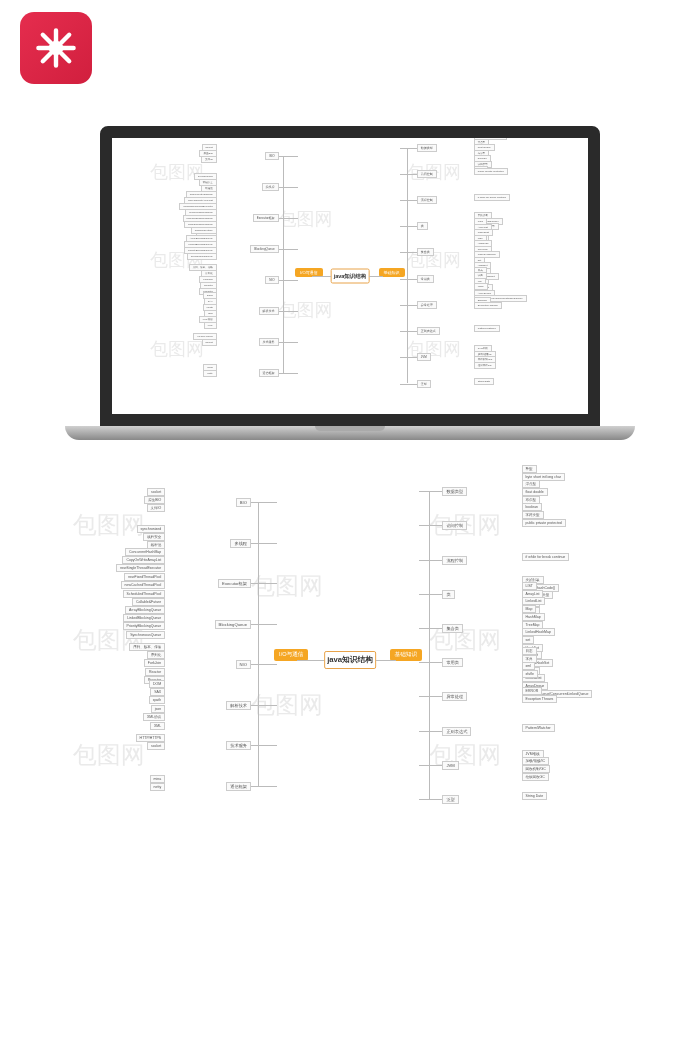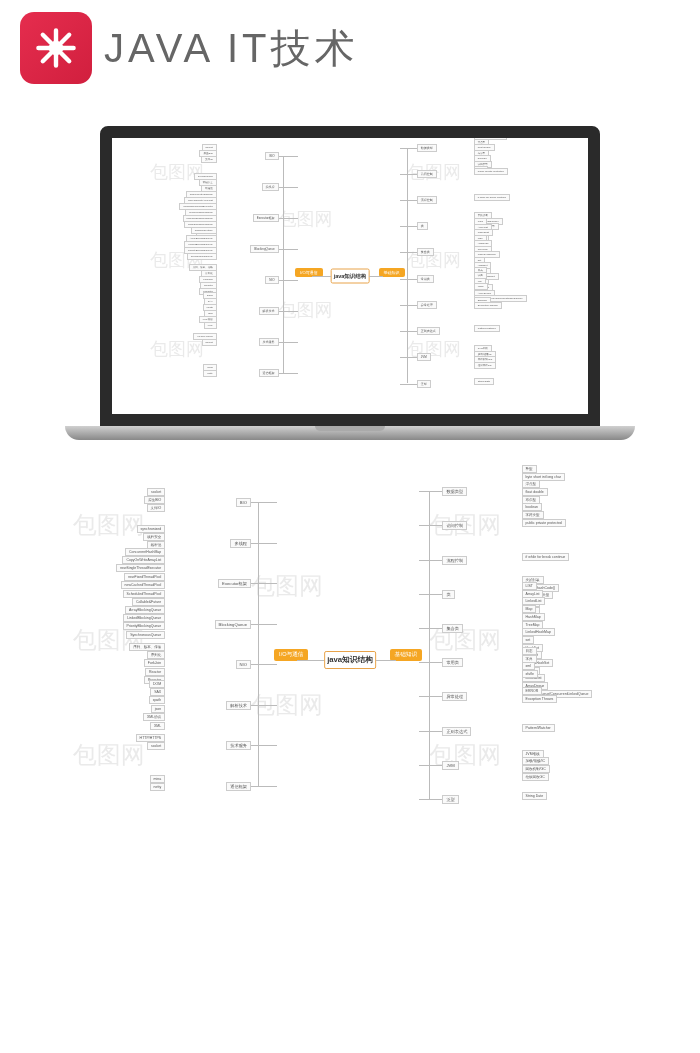--- a/index.html
+++ b/index.html
@@ -30,21 +30,20 @@
 <body>
 
 <div class="header">
   <div class="logo">
     <svg viewBox="0 0 40 40">
         <path d="M8 8 L32 32 M32 8 L8 32 M20 4 L20 36 M4 20 L36 20" stroke="#fff" stroke-width="4" fill="none" stroke-linecap="round"></path>
         <rect x="14" y="14" width="12" height="12" fill="#fff" transform="rotate(45 20 20)"></rect>
       </svg>
   </div>
   <div class="title-block">
-    <div class="main-title">JAVA IT技术</div>
   </div>
 </div>
 
 <div class="laptop-section">
   <div class="laptop">
     <div class="laptop-screen">
       <div class="mindmap" id="mm-small">
           <div class="watermark" style="left: 38.08px; top: 22.08px;">包图网</div>
           <div class="watermark" style="left: 295.12px; top: 22.08px;">包图网</div>
           <div class="watermark" style="left: 38.08px; top: 110.4px;">包图网</div>

